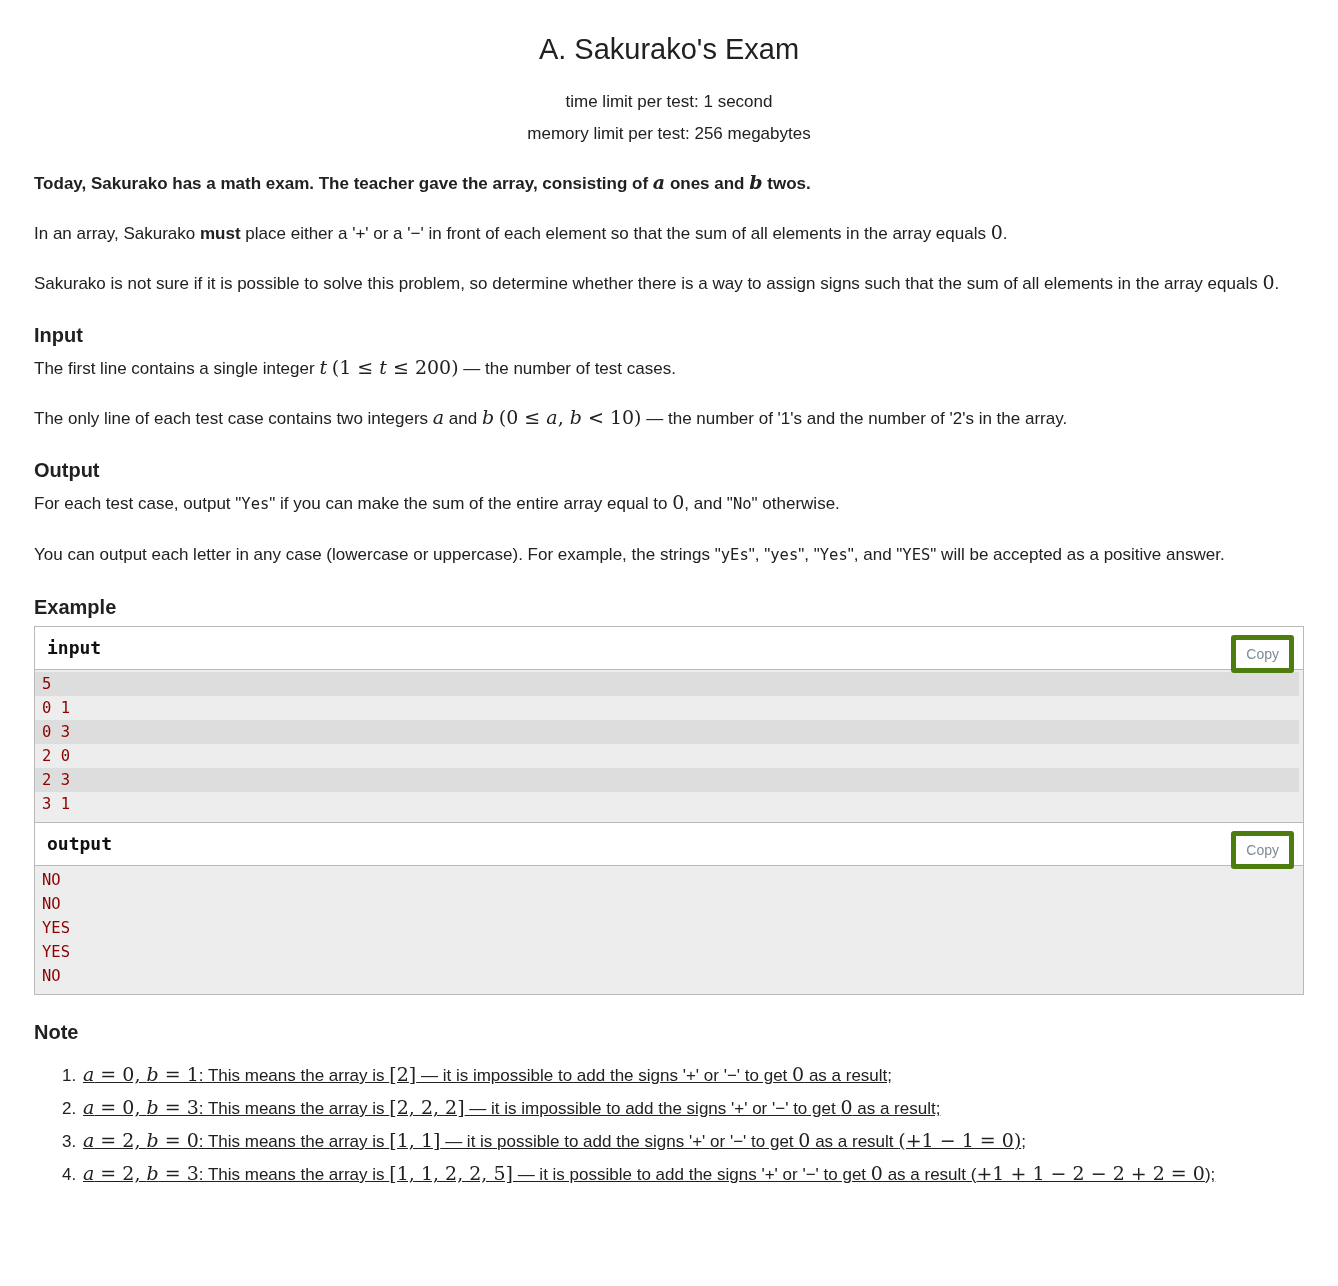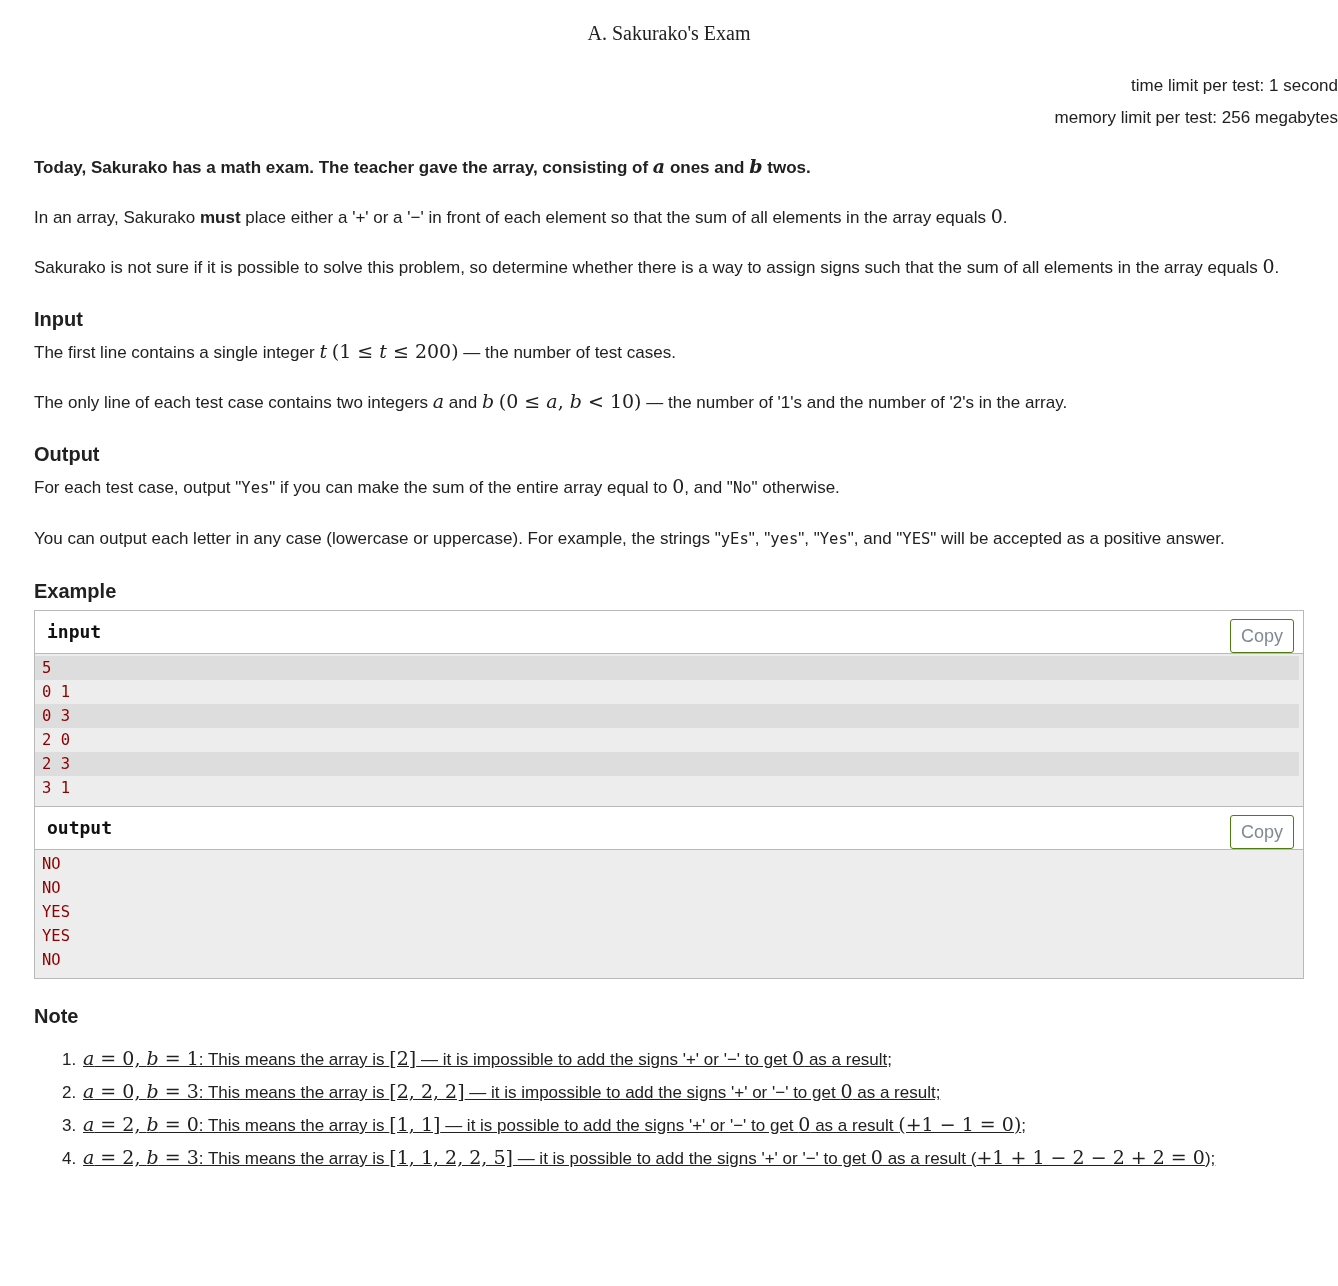--- a/index.html
+++ b/index.html
@@ -4,43 +4,43 @@
 <style>
   * { box-sizing: border-box; }
   html, body { margin: 0; padding: 0; background: #ffffff; }
   body {
     width: 1338px;
     font-family: "Liberation Sans", sans-serif;
     font-size: 17px;
     color: #212121;
   }
   .header { text-align: center; padding-top: 16px; }
-  .problem-title { font-size: 20px; line-height: 34px; font-weight: 400; margin: 0; color: #212121; font-family: Liberation Serif, serif; }
+  .problem-title { font-size: 29px; line-height: 34px; font-weight: 400; margin: 16px; color: #212121; }
   .limits { margin-top: 20px; }
-  .limit { line-height: 32px; text-align: right; }
+  .limit { line-height: 32px; }
   .content { padding: 0 34px 12px; }
   .content > p:first-child { margin-top: 19px; font-weight: bold; }
   .content p { margin: 0 0 21px; line-height: 29px; }
   h2.section-heading { font-size: 20px; line-height: 24px; font-weight: 700; margin: 25px 0 7px; color: #212121; }
 
   
   .r-v, .r-n { font-family: "DejaVu Serif", serif; font-size: 19px; line-height: 1; }
   .r-v { font-style: italic; }
   .r-b { font-weight: 700; }
   .r-c { font-family: "DejaVu Sans Mono", monospace; font-size: 15.5px; }
 
   
   .sample { border: 1px solid var(--border, #b9b9b9); margin-top: 0; }
   .sample-header { position: relative; padding: 10px 12px; background: #ffffff; border-bottom: 1px solid var(--border, #b9b9b9); }
   .sample-title { font-family: "DejaVu Sans Mono", monospace; font-size: 18px; font-weight: 700; line-height: 22px; color: #111111; }
   .copy-btn {
     position: absolute; top: 8px; right: 9px;
-    font-family: "Liberation Sans", sans-serif; font-size: 18px; line-height: 1;
+    font-family: "Liberation Sans", sans-serif; font-size: 14px; line-height: 1;
     color: #7f8a94; background: #ffffff;
-    border: 1px solid #4d7c0f; border-radius: 3px;
+    border: 5px solid #4d7c0f; border-radius: 3px;
     padding: 7px 10px; cursor: pointer;
   }
   .sample-pre {
     font-family: "DejaVu Sans Mono", monospace; font-size: 15.5px;
     color: var(--sample_text, #8b0000);
     background: var(--stripe_light, #ededed);
     padding: 2px 4px 6px 0;
   }
   .sample-part.input .sample-pre { border-bottom: 1px solid var(--border, #b9b9b9); }
   .test-line { line-height: 24px; padding-left: 7px; white-space: pre; }

